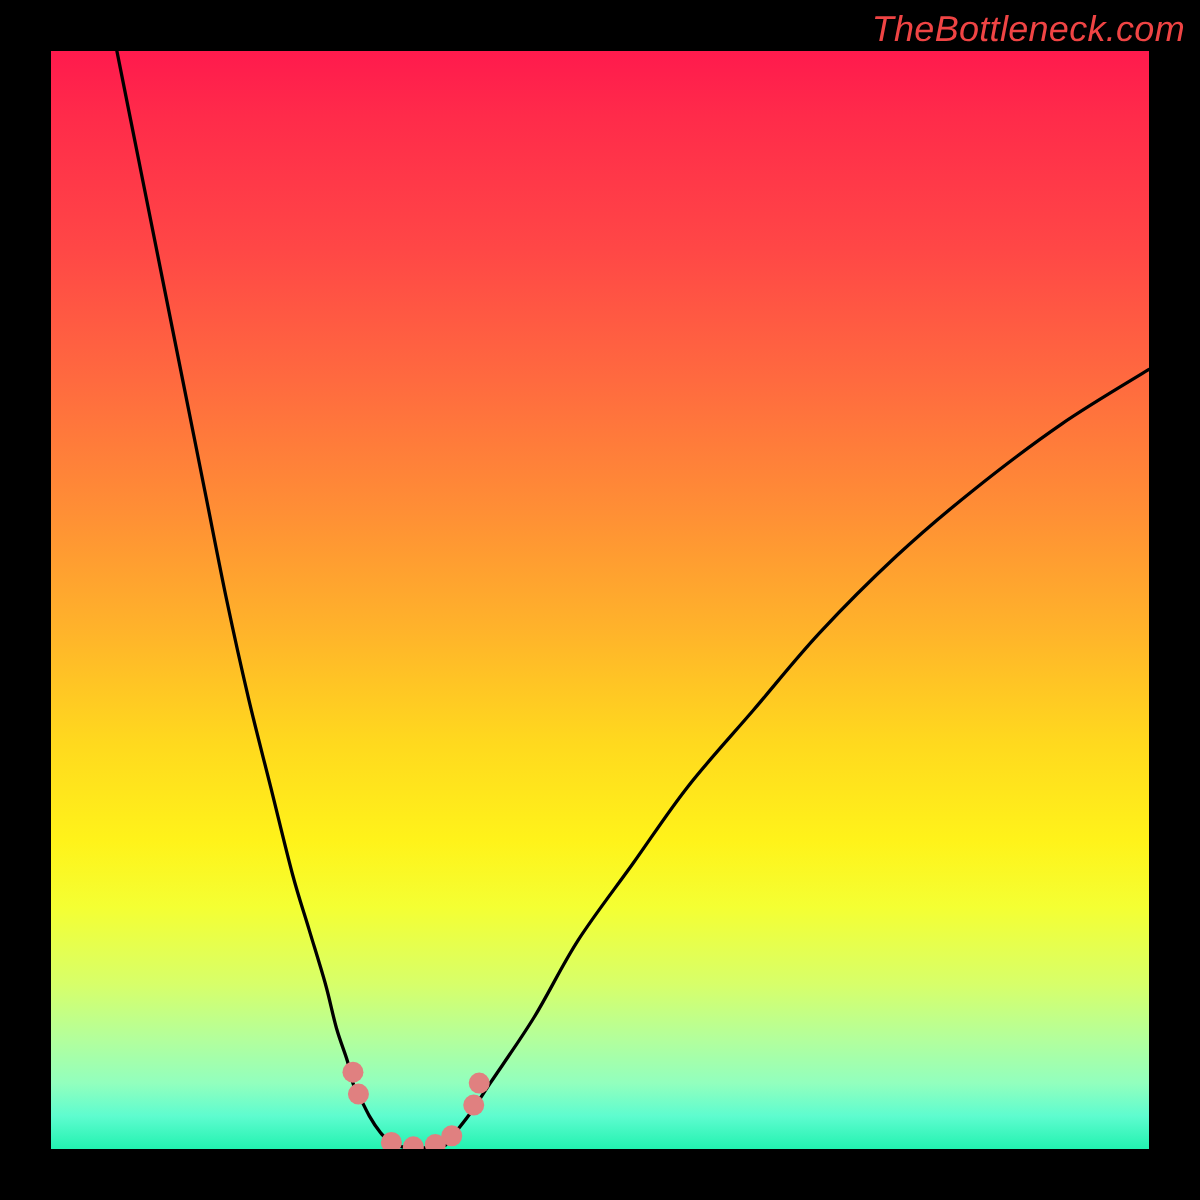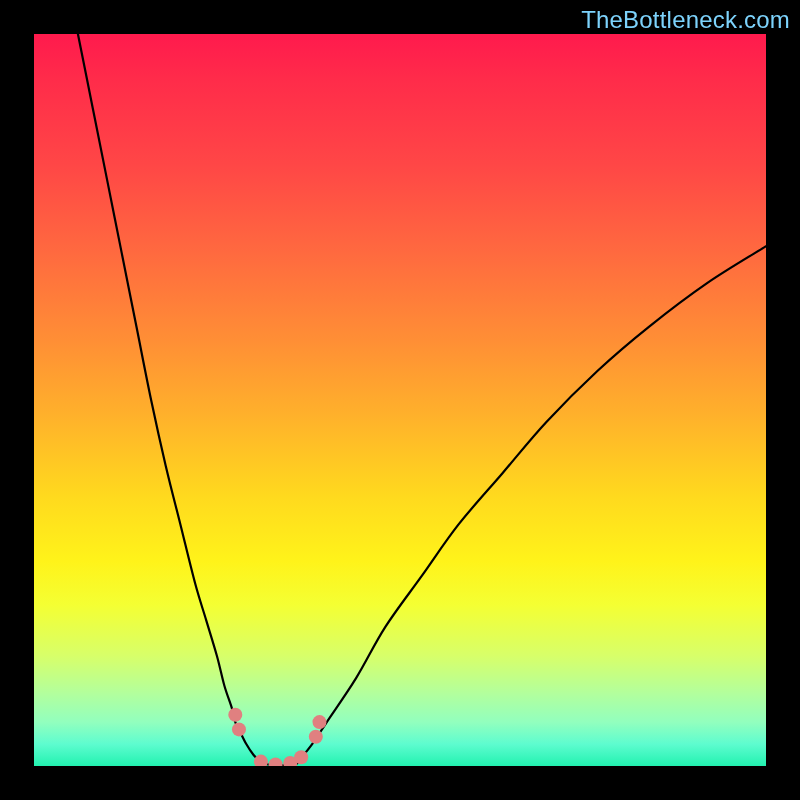--- a/index.html
+++ b/index.html
@@ -40,25 +40,26 @@
       #b3ff9c 90%,
       #92ffbe 94%,
       #5efccf 97%,
       #22f2b0 100%
     );
   }
   .watermark {
     position: absolute;
     top: 6px;
     right: 10px;
-    color: #7dd3fc;
+    color: #ef4444;
     font-size: 24px;
     font-weight: 400;
     letter-spacing: 0.2px;
     user-select: none;
+    font-style: italic;
   }
   svg.curve {
     position: absolute;
     left: 0;
     top: 0;
     width: 732px;
     height: 732px;
   }
 </style>
 </head>

